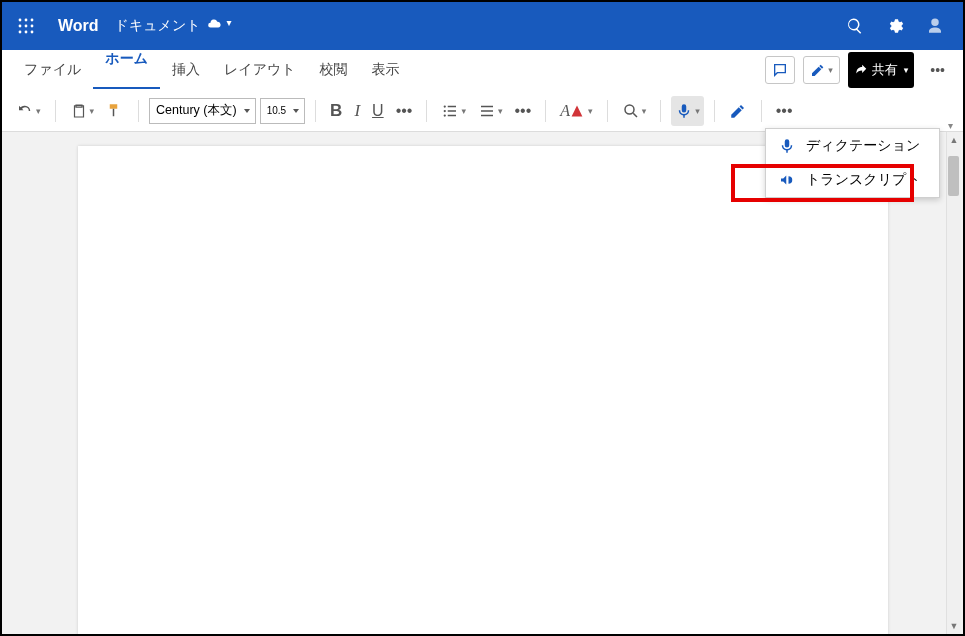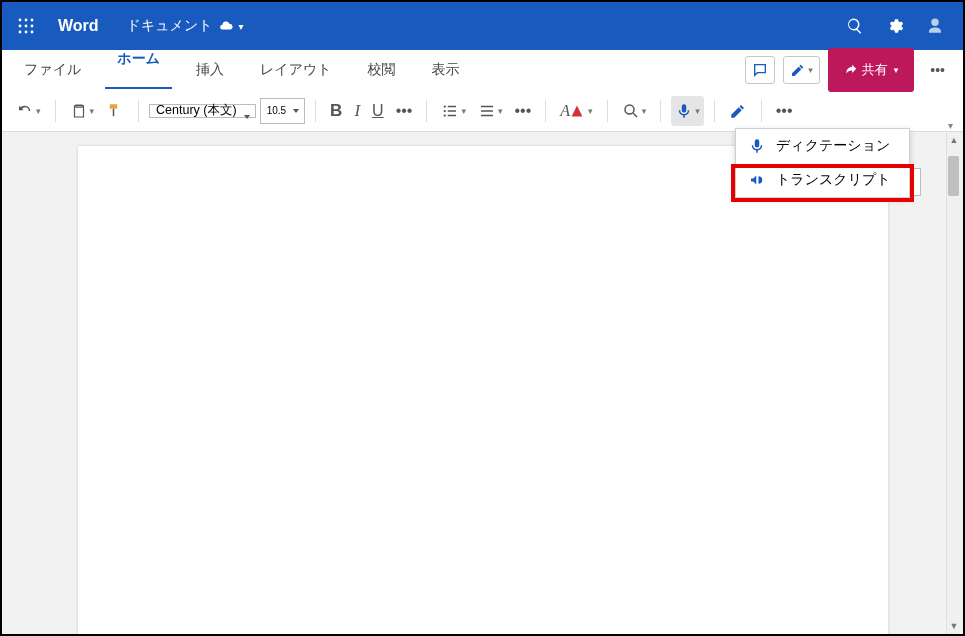--- a/index.html
+++ b/index.html
@@ -1,52 +1,52 @@
 <!DOCTYPE html>
 <html><head>
 <meta charset="utf-8">
 <style>
 *{margin:0;padding:0;box-sizing:border-box;font-family:"Segoe UI","Yu Gothic UI",Meiryo,sans-serif}
 body{width:965px;height:636px;border:2px solid #000;background:#fff;overflow:hidden;display:flex;flex-direction:column}
 .titlebar{background:#185abd;color:#fff;height:48px;display:flex;align-items:center;padding:0 8px}
 .waffle{width:32px;height:32px;display:flex;align-items:center;justify-content:center;cursor:pointer}
 .waffle svg{width:16px;height:16px;fill:#fff}
-.appname{font-weight:600;font-size:16px;margin-left:16px;margin-right:28px}
-.docwrap{display:flex;align-items:center;gap:6px;font-size:14px;cursor:pointer}
+.appname{font-weight:600;font-size:16px;margin-left:16px;margin-right:16px}
+.docwrap{display:flex;gap:6px;font-size:14px;cursor:pointer}
 .titlespacer{flex:1}
 .titlebtn{width:40px;height:40px;display:flex;align-items:center;justify-content:center;cursor:pointer}
 .titlebtn svg{width:18px;height:18px;fill:#fff}
-.tabrow{display:flex;align-items:center;height:40px;padding:0 10px;font-size:14px;gap:12px}
+.tabrow{display:flex;align-items:center;height:40px;padding:0 10px;font-size:14px;gap:0}
 .tab{padding:0 12px;height:38px;display:flex;align-items:center;cursor:pointer;color:#444}
 .tab.active{color:#185abd;font-weight:600;border-bottom:2px solid #185abd;padding-bottom:20px}
 .tabright{margin-left:auto;display:flex;align-items:center;gap:8px}
 .iconbtn{height:28px;min-width:30px;border:1px solid #c6c6c6;border-radius:3px;display:flex;align-items:center;justify-content:center;padding:0 6px;cursor:pointer;font-size:13px;background:#fff}
 .iconbtn svg{width:16px;height:16px}
-.sharebtn{background:#be185d;color:#fff;border:none;height:44px;padding:0 16px;border-radius:3px;display:flex;align-items:center;gap:4px;font-size:13px;cursor:pointer}
+.sharebtn{background:#000000;color:#fff;border:none;height:36px;padding:0 6px;border-radius:3px;display:flex;align-items:center;gap:4px;font-size:13px;cursor:pointer}
 .sharebtn svg{fill:#fff;width:14px;height:14px}
 .overflow{cursor:pointer;padding:0 8px;color:#555}
 .toolbar{display:flex;align-items:center;height:42px;padding:0 10px;gap:4px;border-bottom:1px solid #dcdcdc;position:relative}
 .tb{height:30px;display:flex;align-items:center;justify-content:center;padding:0 4px;cursor:pointer;color:#555;border-radius:3px}
 .tb svg{width:18px;height:18px;fill:#555}
 .tb.mic{background:#e5e5e5}
 .tb.mic svg{fill:#185abd}
-.fontsel{height:14px;border:1px solid #bbb;font-size:12.5px;padding:0 18px 0 6px;background:#fff;display:flex;align-items:center;position:relative;cursor:pointer}
+.fontsel{height:26px;border:1px solid #bbb;font-size:12.5px;padding:0 18px 0 6px;background:#fff;display:flex;align-items:center;position:relative;cursor:pointer}
 .fontsel::after{content:"";position:absolute;right:5px;top:10px;border-left:3px solid transparent;border-right:3px solid transparent;border-top:4px solid #555}
 .sizesel{height:26px;border:1px solid #bbb;font-size:10px;padding:0 18px 0 6px;background:#fff;display:flex;align-items:center;position:relative;cursor:pointer}
 .sizesel::after{content:"";position:absolute;right:5px;top:10px;border-left:3px solid transparent;border-right:3px solid transparent;border-top:4px solid #555}
 .sep{width:1px;height:22px;background:#ddd;margin:0 6px}
 .chev{font-size:9px;color:#777;margin-left:2px}
 .collapse-chev{position:absolute;right:10px;bottom:0;cursor:pointer;color:#888;font-size:10px}
 .docarea{flex:1;background:#f2f2f2;position:relative;display:flex;justify-content:center;overflow:hidden}
 .page{width:810px;margin-top:14px;background:#fff;box-shadow:0 0 3px rgba(0,0,0,.15);min-height:800px}
 .scrollbar{position:absolute;right:2px;top:0;bottom:0;width:15px;background:#f0f0f0;border-left:1px solid #e0e0e0}
 .thumb{position:absolute;right:2px;top:24px;width:11px;height:40px;background:#bfbfbf;border-radius:2px}
 .scrollbar .up,.scrollbar .dn{position:absolute;left:0;right:0;height:16px;display:flex;align-items:center;justify-content:center;font-size:9px;color:#777}
 .scrollbar .up{top:0}.scrollbar .dn{bottom:0}
-.dropdown{position:absolute;top:128px;left:735px;width:175px;background:#fff;border:1px solid #cfcfcf;box-shadow:0 2px 6px rgba(0,0,0,.18);font-size:14px}
+.dropdown{position:absolute;top:128px;left:765px;width:175px;background:#fff;border:1px solid #cfcfcf;box-shadow:0 2px 6px rgba(0,0,0,.18);font-size:14px}
 .dditem{display:flex;align-items:center;gap:10px;padding:8px 12px;cursor:pointer}
 .dditem svg{width:18px;height:18px}
 .ddhi{position:absolute;top:164px;left:731px;width:183px;height:38px;border:4px solid #e60000;pointer-events:none}
 .combobehind{position:absolute;top:168px;left:906px;width:15px;height:28px;border:1px solid #bbb;border-left:none;background:#fff}
 </style>
 </head>
 <body>
 
 <div class="titlebar">
   <div class="waffle">

